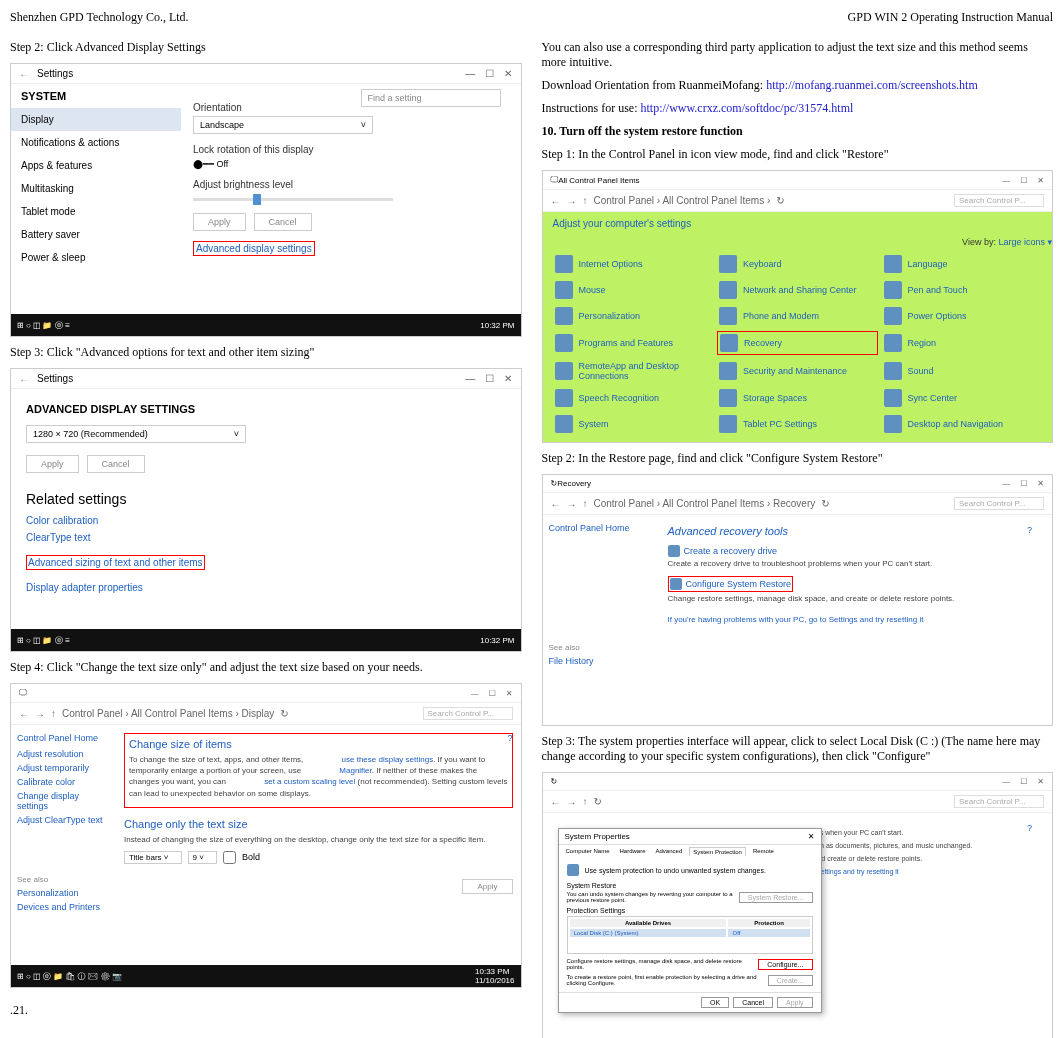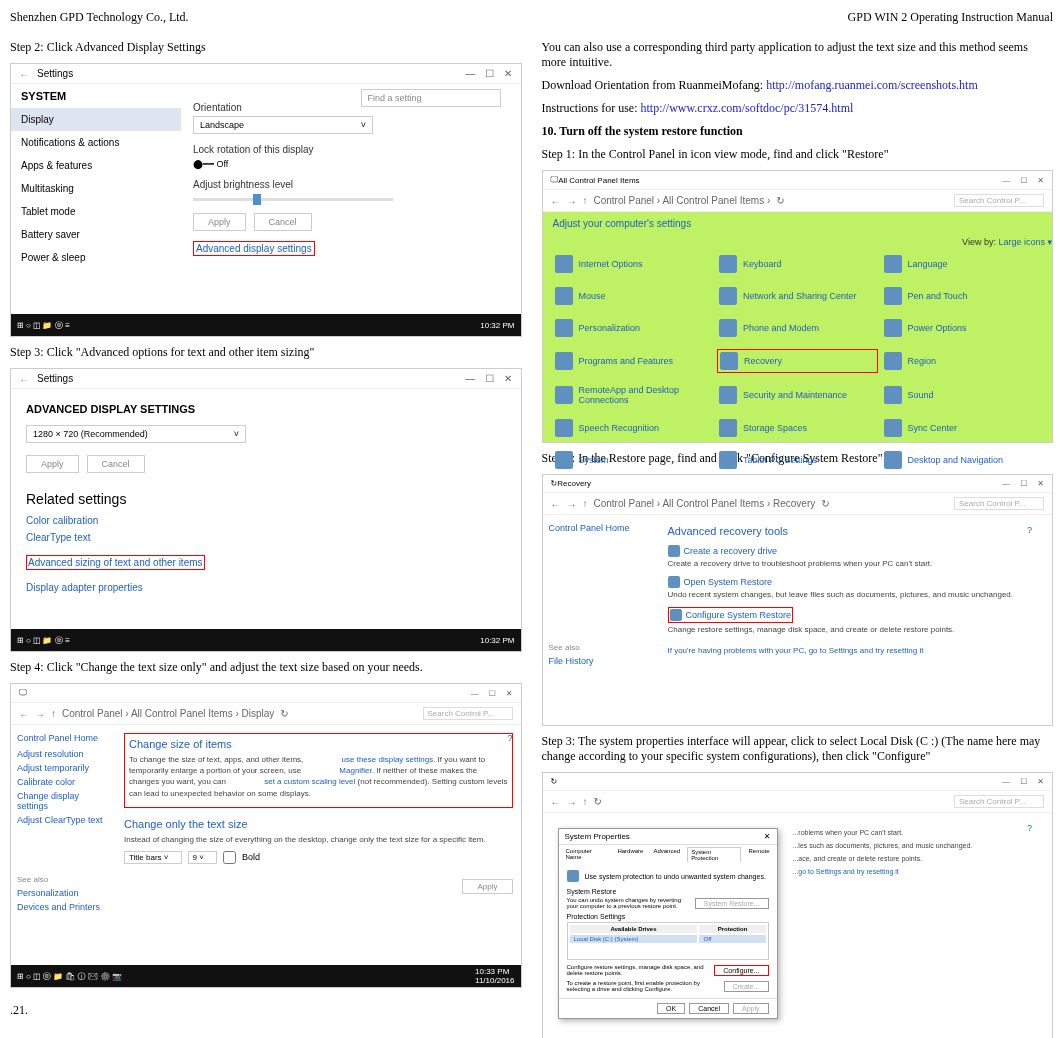--- a/index.html
+++ b/index.html
@@ -58,39 +58,39 @@
     .ss3-link { color: #2060c0; padding-left: 36px; }
     .ss3-selects { margin-top: 6px; display: flex; gap: 6px; align-items: center; font-size: 9px; }
     .ss3-select { border: 1px solid #ccc; padding: 1px 12px 1px 4px; font-size: 8px; }
     .ss3-apply { border: 1px solid #ccc; padding: 2px 14px; font-size: 8px; margin-left: auto; color: #888; }
     
     
     .ss4 { background: #bef264; height: 230px; }
     .ss4-header { color: #2060c0; font-size: 10px; padding: 6px 10px; }
     .ss4-viewby { text-align: right; padding: 2px 0; font-size: 9px; }
     .ss4-viewby span { color: #2060c0; }
-    .ss4-grid { display: grid; grid-template-columns: repeat(4, 1fr); gap: 10px 4px; padding: 4px 10px; }
+    .ss4-grid { display: grid; grid-template-columns: repeat(4, 1fr); gap: 4px 4px; padding: 4px 10px; }
     .ss4-item { display: flex; align-items: center; gap: 6px; font-size: 9px; color: #2060c0; padding: 2px; }
     .ss4-item.boxed { border: 1px solid red; }
     .ss4-icon { width: 18px; height: 18px; background: #6090c0; border-radius: 2px; flex-shrink: 0; }
     
     
     .ss5 { background: #fff; height: 210px; display: flex; font-size: 9px; }
     .ss5-main { flex: 1; padding: 10px 20px; }
-    .ss5-title { font-size: 11px; color: #2060c0; margin-bottom: 4px; }
+    .ss5-title { font-size: 11px; color: #2060c0; margin-bottom: 4px; font-style: italic; }
     .ss5-item { margin: 8px 0; }
     .ss5-item-title { color: #2060c0; font-size: 9px; display: flex; align-items: center; gap: 4px; }
     .ss5-item-title.boxed { border: 1px solid red; display: inline-flex; padding: 1px; }
     .ss5-item-desc { font-size: 8px; color: #444; margin-top: 2px; }
     .ss5-icon { width: 12px; height: 12px; background: #6090c0; border-radius: 2px; }
     .ss5-note { color: #2060c0; font-size: 8px; margin-top: 12px; }
     
     
     .ss6 { background: #fff; height: 250px; position: relative; display: flex; font-size: 9px; }
-    .ss6-dialog { position: absolute; left: 15px; top: 15px; width: 220px; background: #fff; border: 1px solid #999; box-shadow: 2px 2px 6px rgba(0,0,0,0.3); font-size: 7px; z-index: 10; }
+    .ss6-dialog { position: absolute; left: 15px; top: 15px; width: 264px; background: #fff; border: 1px solid #999; box-shadow: 2px 2px 6px rgba(0,0,0,0.3); font-size: 7px; z-index: 10; }
     .ss6-dialog-title { padding: 3px 6px; border-bottom: 1px solid #ddd; display: flex; justify-content: space-between; font-size: 8px; }
     .ss6-tabs { display: flex; padding: 2px 4px; gap: 4px; font-size: 6px; }
     .ss6-tab { padding: 1px 3px; }
     .ss6-tab.active { border: 1px solid #ccc; border-bottom: none; background: #fff; }
     .ss6-body { padding: 6px 8px; }
     .ss6-icon-row { display: flex; gap: 6px; align-items: center; margin-bottom: 6px; }
     .ss6-section-label { font-size: 7px; margin: 4px 0 2px; }
     .ss6-table { border: 1px solid #ccc; width: 100%; font-size: 6px; }
     .ss6-th { background: #f0f0f0; padding: 1px 4px; }
     .ss6-td { padding: 1px 4px; color: #2060c0; background: #d0e0f0; }
@@ -410,24 +410,20 @@
           <div style="margin-top:110px;color:#888;font-size:8px">See also</div>
           <span class="ss3-side-link">File History</span>
         </div>
         <div class="ss5-main">
           <span class="help-icon">?</span>
           <div class="ss5-title">Advanced recovery tools</div>
           <div id="ss5-items">
               <div class="ss5-item">
                 <div class="ss5-item-title"><div class="ss5-icon"></div>Create a recovery drive</div>
                 <div class="ss5-item-desc">Create a recovery drive to troubleshoot problems when your PC can't start.</div>
-              </div>
-              <div class="ss5-item">
-                <div class="ss5-item-title"><div class="ss5-icon"></div>Open System Restore</div>
-                <div class="ss5-item-desc">Undo recent system changes, but leave files such as documents, pictures, and music unchanged.</div>
               </div>
               <div class="ss5-item"><div class="ss5-item-title boxed"><div class="ss5-icon"></div>Configure System Restore</div><div class="ss5-item-desc">Change restore settings, manage disk space, and create or delete restore points.</div></div>
             </div>
           <div class="ss5-note">If you're having problems with your PC, go to Settings and try resetting it</div>
         </div>
       </div>
     </div>
 
     <div class="step-title">Step 3: The system properties interface will appear, click to select Local Disk (C :) (The name here may change according to your specific system configurations), then click "Configure"</div>
 

